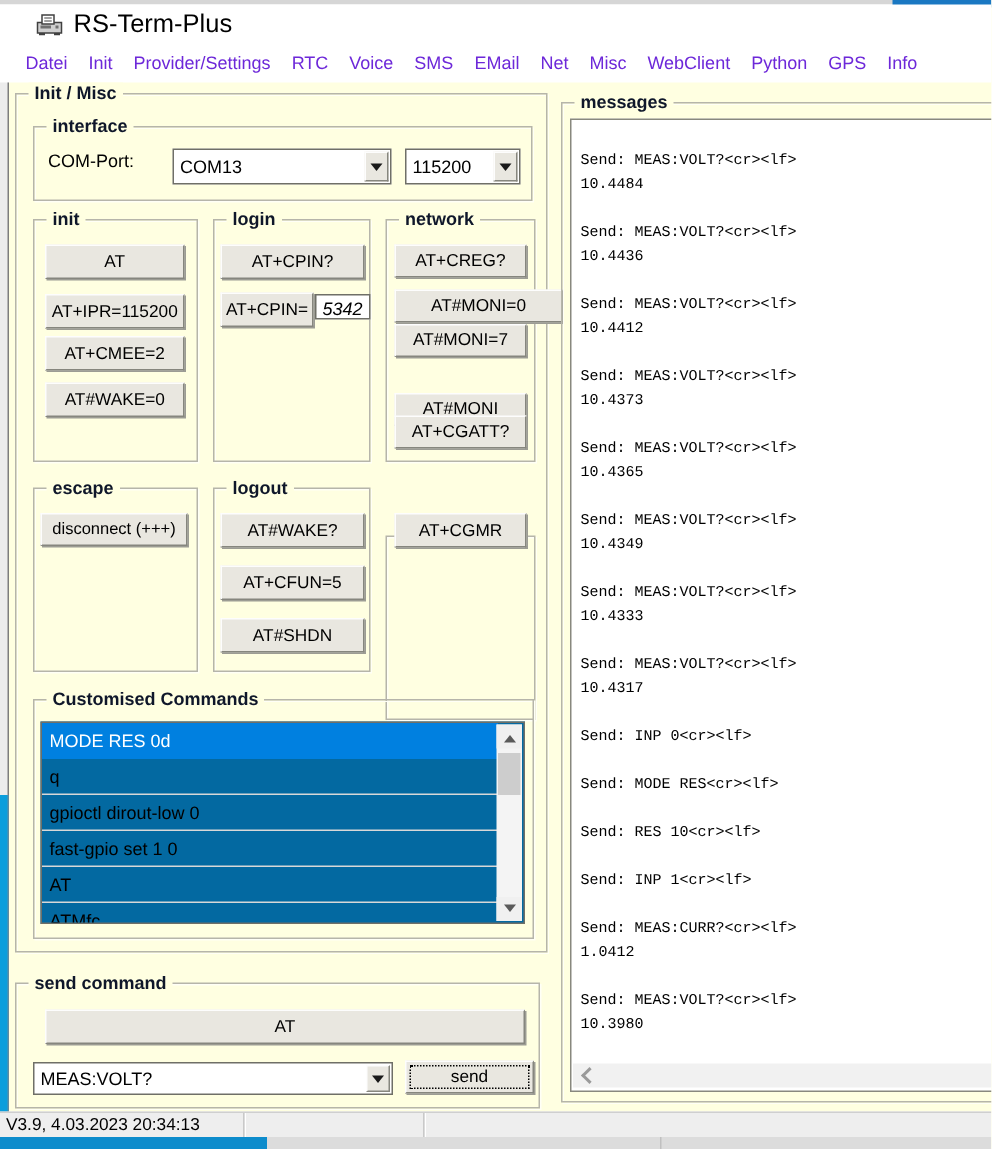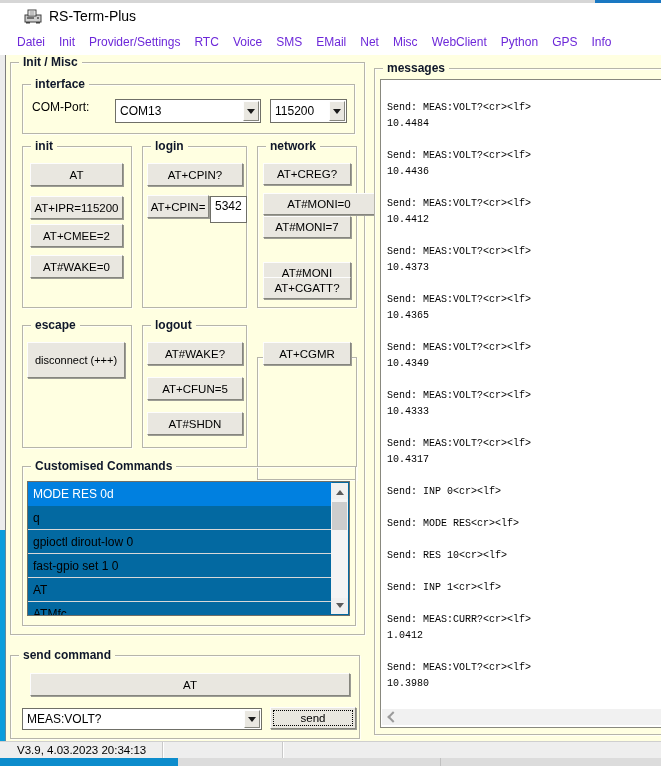--- a/index.html
+++ b/index.html
@@ -4,21 +4,21 @@
 <style>
   html,body{margin:0;padding:0;}
   body{font-family:"Liberation Sans",sans-serif;-webkit-font-smoothing:antialiased;}
   #root{position:relative;width:661px;height:766px;background:#ffffff;overflow:hidden;}
 
   
   .topstrip{position:absolute;left:0;top:0;width:661px;height:3px;background:#d6d6d6;}
   .topblue{position:absolute;left:595px;top:0;width:66px;height:5px;background:#1a78c2;}
   .titlebar{position:absolute;left:0;top:3px;width:661px;height:26px;background:#ffffff;display:flex;align-items:center;}
   .appicon{margin-left:24px;width:18px;height:16px;}
-  .apptitle{margin-left:7px;font-size:14px;color:#000;}
+  .apptitle{margin-left:7px;font-size:17px;color:#000;}
   .menubar{position:absolute;left:0;top:29px;width:661px;height:26px;background:#ffffff;display:flex;align-items:center;padding-left:10px;box-sizing:border-box;}
   .menuitem{font-size:12px;color:#6d28d9;padding:4px 7px;cursor:default;}
 
   
   .client{position:absolute;left:6px;top:55px;width:655px;height:686px;background:#ffffe1;}
   .edge-top{position:absolute;left:0;top:55px;width:6px;height:475px;background:#ececec;border-right:1px solid #7d7d7d;box-sizing:border-box;}
   .edge-bottom{position:absolute;left:0;top:530px;width:6px;height:236px;background:#0a9edc;border-right:1px solid #5f8ba0;box-sizing:border-box;}
 
   
   .gb{position:absolute;border:1px solid #b6b5aa;box-shadow:inset 1px 1px 0 #fffff6,1px 1px 0 #fffff6;box-sizing:border-box;}
@@ -48,21 +48,21 @@
   .sb-thumb{position:absolute;left:1px;top:19px;width:15px;height:28px;background:#cdcdcd;}
 
   
   .msg-text{position:absolute;left:6px;top:20px;font-family:"Liberation Mono",monospace;font-size:10px;line-height:16px;color:#000;white-space:pre;}
   .textarea{position:absolute;background:#ffffff;border:1px solid #88887e;box-sizing:border-box;overflow:hidden;}
   .hscroll{position:absolute;left:1px;bottom:2px;right:0;height:16px;background:#f1f1f1;display:flex;align-items:center;}
   .chev-left{width:6px;height:6px;border-left:2px solid #9a9a9a;border-bottom:2px solid #9a9a9a;transform:rotate(45deg);margin-left:7px;}
 
   
   .statusbar{position:absolute;left:0;top:741px;width:661px;height:17px;background:#eeeeee;border-top:1px solid #cfcfcf;box-sizing:border-box;}
-  .sb-panel{position:absolute;top:0;bottom:0;border-right:1px solid #c9c9c9;box-shadow:1px 0 0 #ffffff;font-size:11.5px;color:#000;display:flex;align-items:center;padding-left:17px;box-sizing:border-box;}
+  .sb-panel{position:absolute;top:0;bottom:0;border-right:1px solid #c9c9c9;box-shadow:1px 0 0 #ffffff;font-size:11.5px;color:#000;display:flex;align-items:center;padding-left:4px;box-sizing:border-box;}
   .bottom-blue{position:absolute;left:0;top:758px;width:178px;height:8px;background:#0d8ccc;}
   .bottom-gray{position:absolute;left:178px;top:758px;width:483px;height:8px;background:#dcdcdc;}
   .bottom-div{position:absolute;left:440px;top:758px;width:1px;height:8px;background:#c0c0c0;}
 </style>
 </head>
 <body>
 
 <div id="root">
 
   <div class="topstrip"></div>
@@ -129,35 +129,35 @@
   <div class="btn" style="left:30px;top:163px;width:93px;height:23px;">AT</div>
   <div class="btn" style="left:30px;top:196px;width:93px;height:23px;">AT+IPR=115200</div>
   <div class="btn" style="left:30px;top:224px;width:93px;height:23px;">AT+CMEE=2</div>
   <div class="btn" style="left:30px;top:255px;width:93px;height:23px;">AT#WAKE=0</div>
 
   <div class="gb" style="left:142px;top:146px;width:105px;height:162px;">
     <span class="legend">login</span>
   </div>
   <div class="btn" style="left:147px;top:163px;width:96px;height:23px;">AT+CPIN?</div>
   <div class="btn" style="left:147px;top:195px;width:62px;height:23px;">AT+CPIN=</div>
-  <div class="field" style="left:210px;top:196px;width:37px;height:27px;">5342</div>
+  <div class="field" style="left:210px;top:196px;width:37px;height:17px;font-style:italic;">5342</div>
 
   <div class="gb" style="left:257px;top:146px;width:100px;height:162px;">
     <span class="legend">network</span>
   </div>
   <div class="btn" style="left:263px;top:163px;width:88px;height:22px;">AT+CREG?</div>
   <div class="btn" style="left:263px;top:193px;width:112px;height:22px;">AT#MONI=0</div>
   <div class="btn" style="left:263px;top:216px;width:88px;height:22px;">AT#MONI=7</div>
   <div class="btn" style="left:263px;top:246px;width:88px;height:22px;margin-top:16px;">AT#MONI</div>
   <div class="btn" style="left:263px;top:277px;width:88px;height:22px;">AT+CGATT?</div>
 
   <div class="gb" style="left:22px;top:325px;width:110px;height:123px;">
     <span class="legend">escape</span>
   </div>
-  <div class="btn" style="left:27px;top:342px;width:98px;height:36px;font-size:11px;">disconnect (+++)</div>
+  <div class="btn" style="left:27px;top:342px;width:98px;height:22px;font-size:11px;">disconnect (+++)</div>
 
   <div class="gb" style="left:142px;top:325px;width:105px;height:123px;">
     <span class="legend">logout</span>
   </div>
   <div class="btn" style="left:147px;top:342px;width:96px;height:23px;">AT#WAKE?</div>
   <div class="btn" style="left:147px;top:377px;width:96px;height:23px;">AT+CFUN=5</div>
   <div class="btn" style="left:147px;top:412px;width:96px;height:23px;">AT#SHDN</div>
 
   <div class="gb" style="left:257px;top:325px;width:100px;height:123px;margin-top:32px;">
     <span class="legend">firmware</span>

